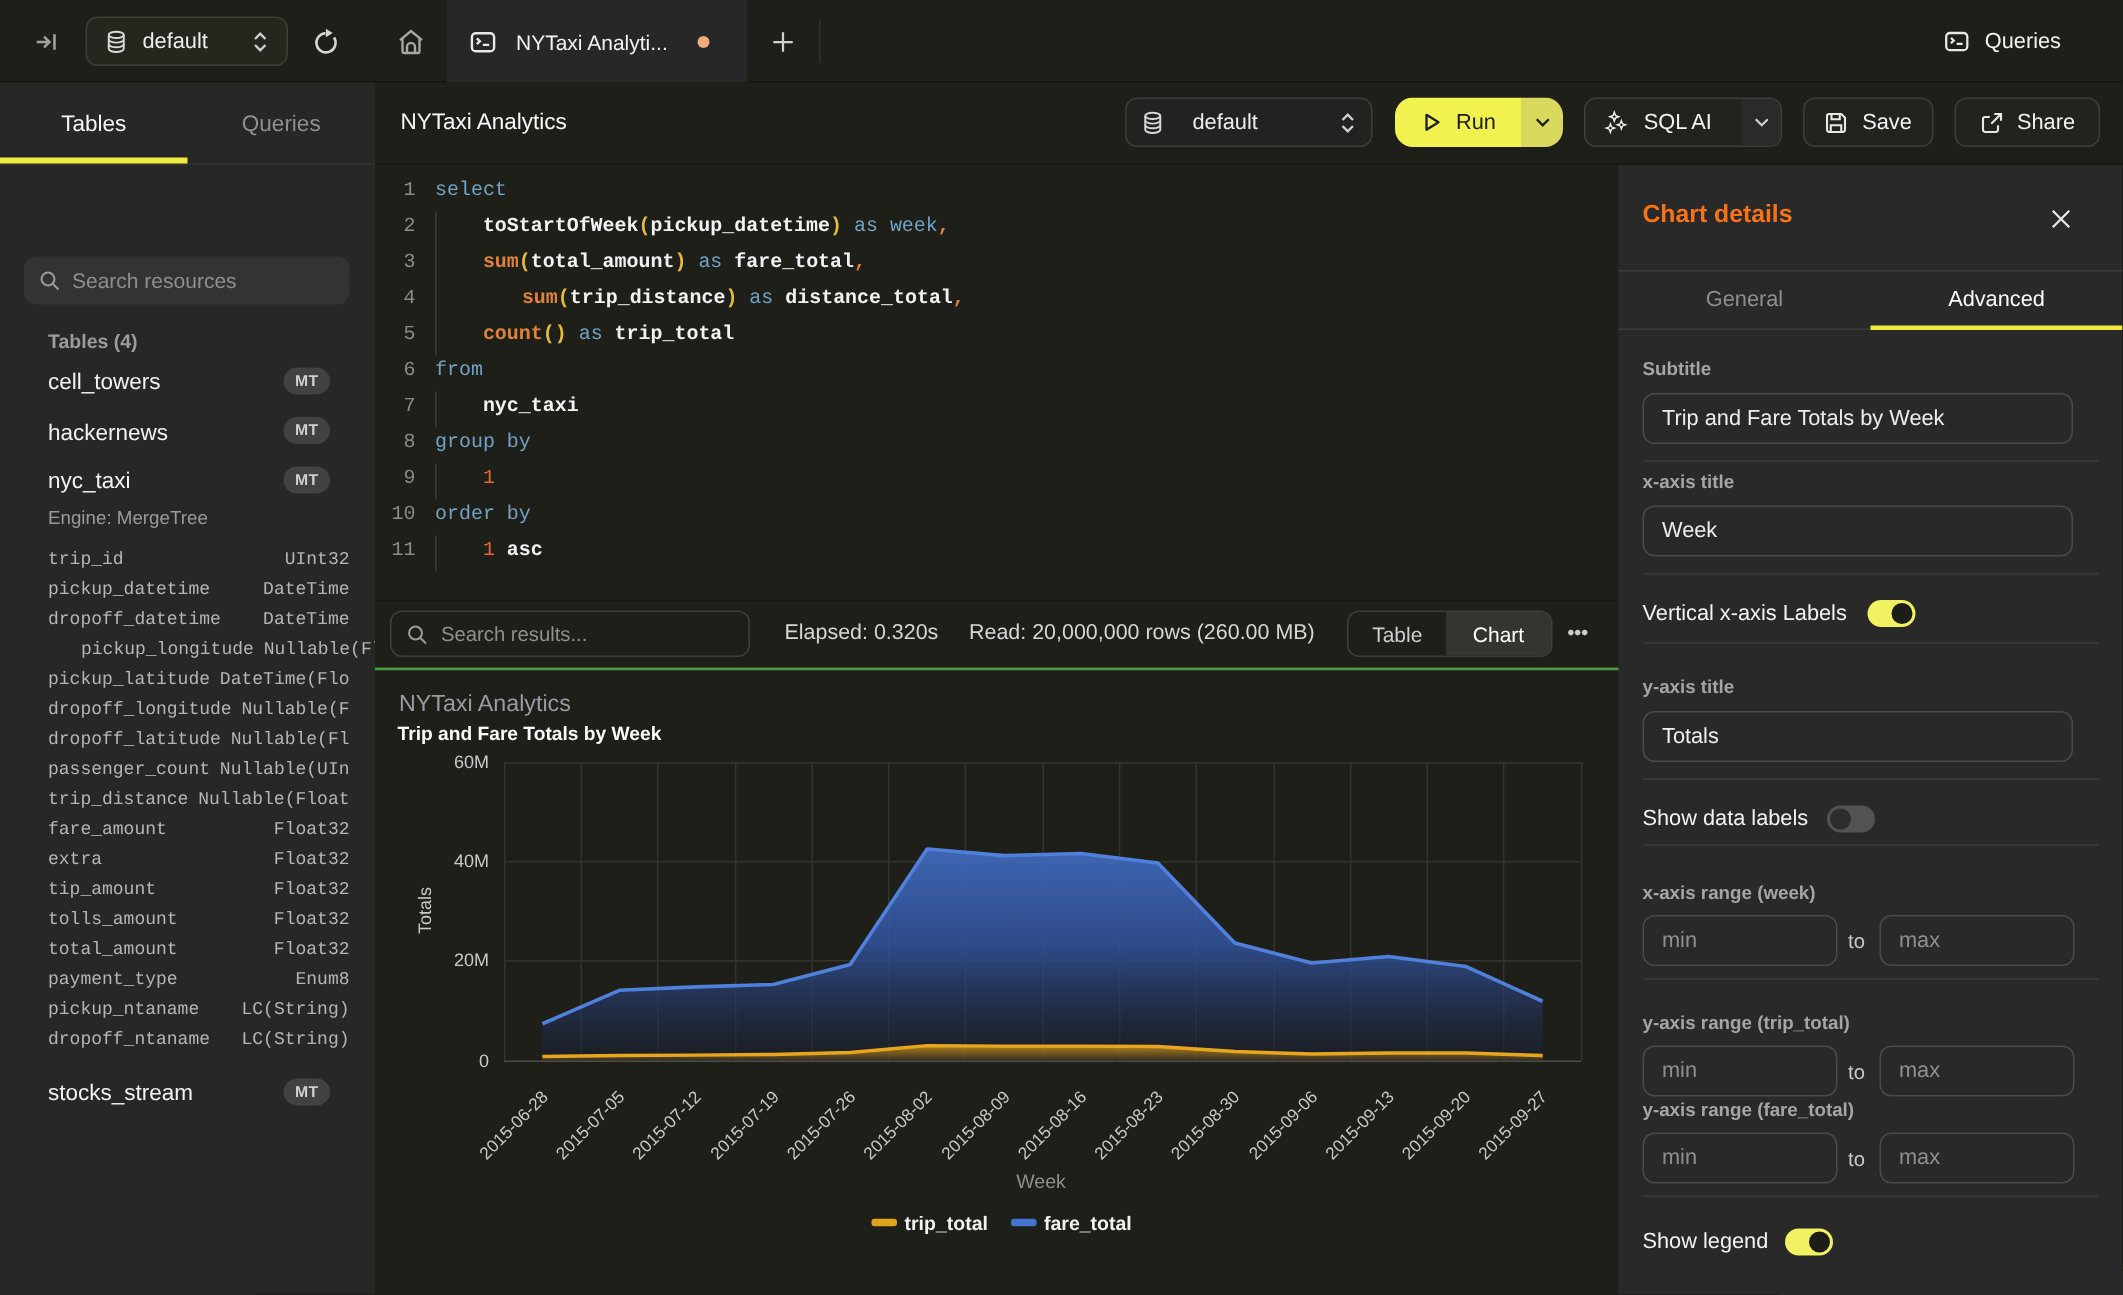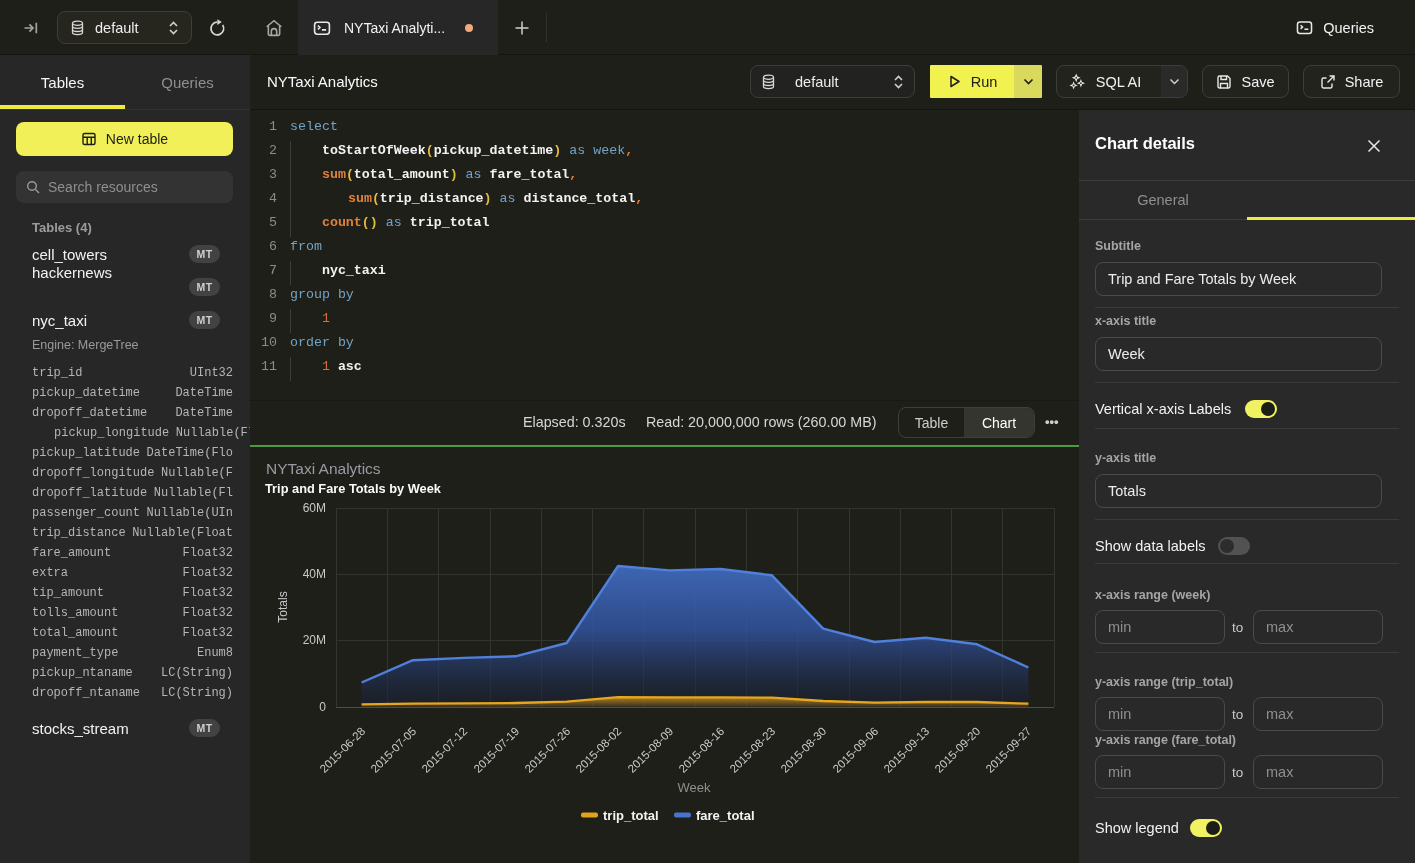--- a/index.html
+++ b/index.html
@@ -20,21 +20,21 @@
 #plusbtn { left:498px; top:0; width:48px; height:55px; color:#d0d0d0; display:flex; align-items:center; justify-content:center; }
 #queriesbtn { right:41px; top:0; height:55px; display:flex; align-items:center; gap:9px; color:#f2f2f2; font-size:14.5px; }
 
 
 #header2 { left:250px; top:55px; width:1165px; height:55px; background:#1f1f1a; border-bottom:1px solid #141410; }
 #qtitle { left:267px; top:73px; color:#fafafa; font-size:15px; font-weight:400; }
 .btn { position:absolute; top:65px; height:33px; border:1px solid #3e3e39; border-radius:8px; background:#23231e; display:flex; align-items:center; justify-content:center; color:#f2f2f2; font-size:14.5px; gap:9px; }
 #hdrdrop { left:750px; width:165px; background:#222220; justify-content:flex-start; padding:0 10px; }
 #hdrdrop .txt { margin-left:10px; color:#ededed; font-size:14.5px; }
 #hdrdrop .chev { margin-left:auto; }
-#runbtn { left:930px; width:112px; height:33px; top:65px; position:absolute; border-radius:1px; overflow:hidden; display:flex; }
+#runbtn { left:930px; width:112px; height:33px; top:65px; position:absolute; border-radius:12px; overflow:hidden; display:flex; }
 #runmain { width:84px; height:33px; background:#f1f150; display:flex; align-items:center; justify-content:center; gap:9px; color:#1e1e14; font-size:14.5px; font-weight:500; }
 #runchev { width:28px; height:33px; background:#d9d95e; display:flex; align-items:center; justify-content:center; }
 #sqlai { left:1056px; width:132px; padding:0; overflow:hidden; }
 #sqlai .main { display:flex; align-items:center; gap:10px; width:103px; justify-content:center; height:100%; }
 #sqlai .chevseg { width:28px; height:100%; background:#2a2a28; display:flex; align-items:center; justify-content:center; }
 #savebtn { left:1202px; width:87px; }
 #sharebtn { left:1303px; width:97px; }
 
 
 #sidebar { left:0; top:55px; width:250px; height:808px; background:#272727; }
@@ -72,21 +72,21 @@
 #seg .t { width:66px; display:flex; align-items:center; justify-content:center; color:#cdcdcd; font-size:14px; }
 #seg .c { width:71px; display:flex; align-items:center; justify-content:center; color:#ffffff; font-size:14px; background:#35352f; font-weight:500; }
 #dots { position:absolute; left:795px; top:13px; color:#cdcdcd; font-size:13px; letter-spacing:0px; font-weight:700; }
 #greenline { left:250px; top:445px; width:830px; height:2px; background:#4c9a42; }
 
 
 #chart { left:250px; top:447px; width:830px; height:416px; background:#1f1f1a; }
 
 
 #rpanel { left:1079px; top:110px; width:336px; height:753px; background:#292929; }
-#rphead { position:absolute; left:16px; top:24px; color:#ffffff; font-size:16.5px; font-weight:700;text-align:right; }
+#rphead { position:absolute; left:16px; top:24px; color:#f97316; font-size:16.5px; font-weight:700;text-align:right; }
 #rpclose { position:absolute; left:287px; top:28px; }
 #rpdiv1 { position:absolute; left:0; top:70px; width:336px; height:1px; background:#39393700; border-top:1px solid #3d3d3d; }
 .rtab { position:absolute; top:70px; width:168px; height:40px; display:flex; align-items:center; justify-content:center; font-size:14.5px; }
 #rtabg { left:0; color:#8f8f8f; }
 #rtaba { left:168px; color:#fafafa; font-weight:500; }
 #rtabline { position:absolute; left:168px; top:107px; width:168px; height:3px; background:#eeea3e; }
 #rtabborder { position:absolute; left:0; top:109px; width:168px; height:1px; background:#3d3d3d; }
 .rlabel { position:absolute; left:16px; color:#a5a5a5; font-size:12.5px; font-weight:700; }
 .rinput { position:absolute; left:16px; width:287px; height:34px; border:1px solid #4a4a4a; border-radius:8px; color:#ededed; font-size:14.5px; display:flex; align-items:center; padding:0 12px; }
 .rdiv { position:absolute; left:16px; width:304px; height:1px; background:#3a3a3a; }
@@ -210,38 +210,31 @@
         <path d="M9.5 2H14v4.5M13.5 2.5L7.5 8.5"></path>
       </svg>
     <span>Share</span>
   </div>
 
   <div class="abs" id="sidebar"></div>
   <div class="abs" id="sidetabs"></div>
   <div class="abs" id="tabTables">Tables</div>
   <div class="abs" id="tabQueries">Queries</div>
   <div class="abs" id="tabunderline"></div>
-  <div class="abs" id="newtable">
-    <svg width="16" height="16" viewBox="0 0 16 16" fill="none" stroke="#1e1e14" stroke-width="1.4">
-        <rect x="2" y="2.5" width="12" height="11" rx="1.5"></rect>
-        <path d="M2 6.2h12M6.2 6.2V13.5M10.3 6.2V13.5"></path>
-      </svg>
-    <span>New table</span>
-  </div>
   <div class="abs" id="searchres">
     <svg width="14" height="14" viewBox="0 0 14 14" fill="none" stroke="#9a9a9a" stroke-width="1.4">
         <circle cx="6" cy="6" r="4.3"></circle>
         <path d="M9.3 9.3L13 13"></path>
       </svg>
     <span class="ph">Search resources</span>
   </div>
   <div class="abs" id="tablescount">Tables (4)</div>
   <div class="trow" style="top:246px;">cell_towers</div>
     <div class="mt" style="top:245px;">MT</div>
-  <div class="trow" style="top:264px;">hackernews</div>
+  <div class="trow" style="top:280px;">hackernews</div>
     <div class="mt" style="top:278px;">MT</div>
   <div class="trow" style="top:312px;">nyc_taxi</div>
     <div class="mt" style="top:311px;">MT</div>
   <div class="abs" id="engine">Engine: MergeTree</div>
   <div class="col" style="top:366px;">
       <span>trip_id</span>
       <span>UInt32</span>
     </div>
   <div class="col" style="top:386px;">
       <span>pickup_datetime</span>
@@ -334,20 +327,27 @@
     <div class="cline" style="top:215px;">    <span class="fn">count</span><span class="pr">()</span> <span class="kw">as</span> trip_total</div>
     <div class="cline" style="top:239px;"><span class="kw">from</span></div>
     <div class="cline" style="top:263px;">    nyc_taxi</div>
     <div class="cline" style="top:287px;"><span class="kw">group by</span></div>
     <div class="cline" style="top:311px;">    <span class="nm">1</span></div>
     <div class="cline" style="top:335px;"><span class="kw">order by</span></div>
     <div class="cline" style="top:359px;">    <span class="nm">1</span> asc</div>
   </div>
 
   <div class="abs" id="toolbar">
+    <div id="resinput">
+      <svg width="14" height="14" viewBox="0 0 14 14" fill="none" stroke="#9a9a9a" stroke-width="1.4">
+          <circle cx="6" cy="6" r="4.3"></circle>
+          <path d="M9.3 9.3L13 13"></path>
+        </svg>
+      <span class="ph">Search results...</span>
+    </div>
     <div id="elapsed">Elapsed: 0.320s</div>
     <div id="readrows">Read: 20,000,000 rows (260.00 MB)</div>
     <div id="seg">
         <div class="t">Table</div>
         <div class="c">Chart</div>
       </div>
     <div id="dots">•••</div>
   </div>
   <div class="abs" id="greenline"></div>
 
@@ -426,20 +426,21 @@
 
   <div class="abs" id="rpanel">
     <div id="rphead">Chart details</div>
     <div id="rpclose">
       <svg width="16" height="16" viewBox="0 0 16 16" fill="none" stroke="#e8e8e8" stroke-width="1.5">
           <path d="M2.5 2.5l11 11M13.5 2.5l-11 11"></path>
         </svg>
     </div>
     <div id="rpdiv1"></div>
     <div class="rtab" id="rtabg">General</div>
+    <div class="rtab" id="rtaba">Advanced</div>
     <div id="rtabborder"></div>
     <div id="rtabline"></div>
 
     <div class="rlabel" style="top:129px;">Subtitle</div>
     <div class="rinput" style="top:152px;">Trip and Fare Totals by Week</div>
     <div class="rdiv" style="top:197px;"></div>
     <div class="rlabel" style="top:204px;">x-axis title</div>
     <div class="rinput" style="top:227px;">Week</div>
     <div class="rdiv" style="top:272px;"></div>
     <div class="tlabel" style="top:291px;">Vertical x-axis Labels</div>

